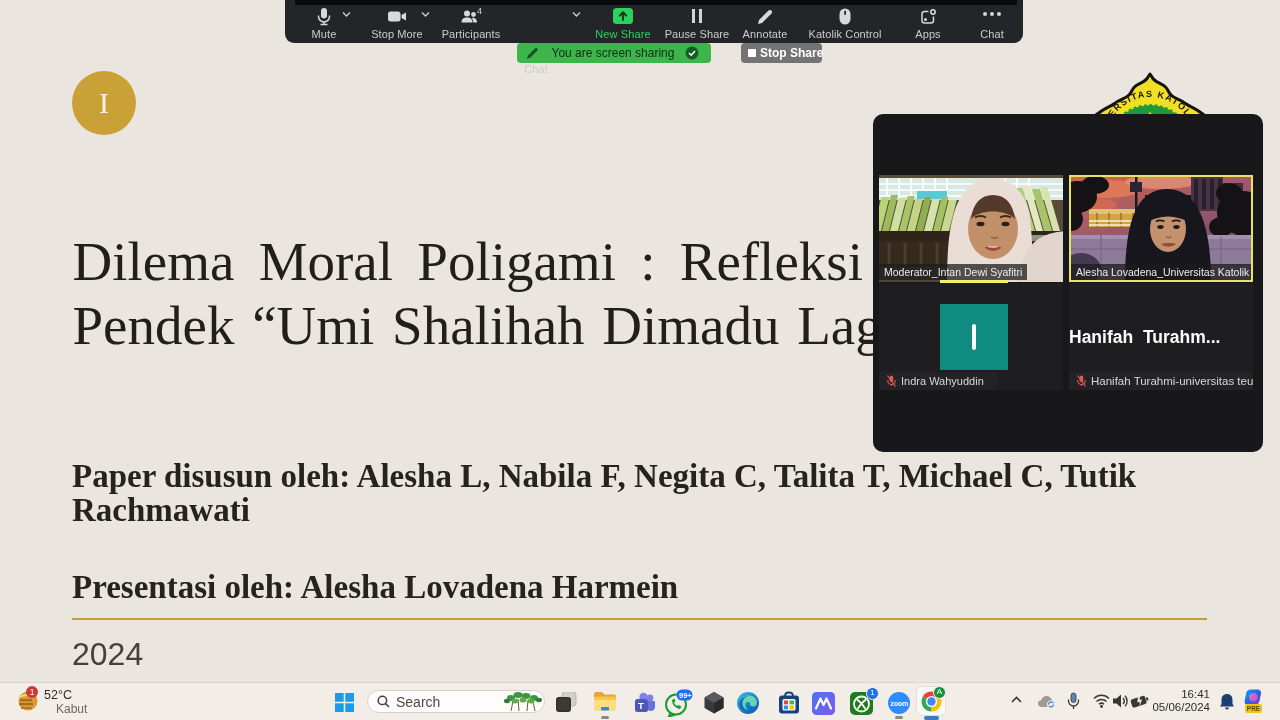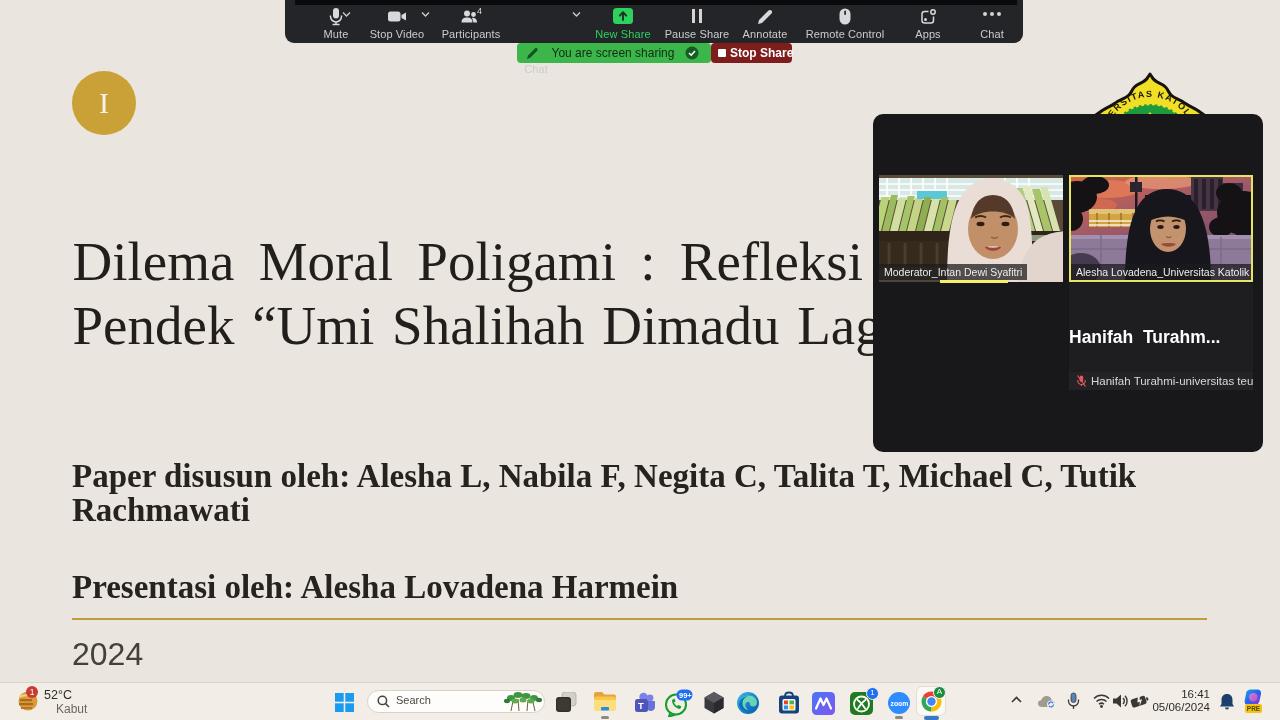--- a/index.html
+++ b/index.html
@@ -27,21 +27,21 @@
     border-radius:0 0 9px 9px; }
   #topstrip { left:295px; top:0; width:722px; height:5px; background:#0a0a0c; }
   .tbtn { position:absolute; top:0; height:43px; text-align:center; }
   .tlabel { position:absolute; top:27.5px; width:100%; text-align:center;
     font-size:11px; color:#cbccce; letter-spacing:0.1px; }
   .ticon { position:absolute; top:7px; left:50%; transform:translateX(-50%); }
 
   
   #sharebar { left:517px; top:43px; width:194px; height:20px; background:#3cb54a;
     border-radius:4px; }
-  #stopshare { left:711px; top:43px; width:81px; height:20px; background:#7f1d1d;
+  #stopshare { left:741px; top:43px; width:81px; height:20px; background:#737373;
     border-radius:4px; color:#fff; font-weight:bold; font-size:12px; }
 
   
   #panel { left:873px; top:114px; width:390px; height:338px; background:#18181b;
     border-radius:10px; }
   .tile { position:absolute; width:184px; height:107.5px; background:#1e1e21; overflow:hidden; }
   .vlabel { position:absolute; left:0; bottom:0; height:16px; background:rgba(28,28,30,0.75);
     color:#ededee; font-size:10.5px; line-height:16px; padding:0 5px; white-space:nowrap; }
   .vl2 { position:absolute; left:0; bottom:0; right:0; height:18px; overflow:hidden;
     background:#232327; color:#d9d9db; font-size:11.5px; line-height:18px; padding-left:5px;
@@ -78,39 +78,39 @@
 </div>
 <div class="abs" id="paper">Paper disusun oleh: Alesha L, Nabila F, Negita C, Talita T, Michael C, Tutik Rachmawati</div>
 <div class="abs" id="present">Presentasi oleh: Alesha Lovadena Harmein</div>
 <div class="abs" id="goldline"></div>
 <div class="abs" id="year">2024</div>
 
 <div class="abs" id="toolbar"></div>
 <div class="abs" id="topstrip"></div>
 <div id="tbuttons">
 
-  <div class="tbtn abs" style="left:296px; width:80px;">
+  <div class="tbtn abs" style="left:284px; width:80px;">
     <svg class="ticon" width="20" height="20" viewBox="0 0 20 20" fill="none" stroke="#d8d9da" stroke-width="1.5">
       <rect x="7" y="1" width="6" height="10.5" rx="3" fill="#d8d9da" stroke="none"></rect>
       <path d="M 4.5,8.5 V 9.5 A 5.5,5.5 0 0 0 15.5,9.5 V 8.5" fill="none"></path>
       <line x1="10" y1="15" x2="10" y2="17.5"></line>
         <line x1="6.5" y1="17.5" x2="13.5" y2="17.5"></line>
     </svg>
     <div class="tlabel">Mute</div>
   </div>
   <svg class="abs" style="left:342px; top:11px;" width="9" height="7" viewBox="0 0 9 7">
       <polyline points="1,1.5 4.5,5 8,1.5" fill="none" stroke="#cacbcd" stroke-width="1.4"></polyline>
     </svg>
 
   <div class="tbtn abs" style="left:352px; width:90px;">
     <svg class="ticon" width="22" height="20" viewBox="0 0 22 20">
       <rect x="2" y="4.5" width="12.5" height="10" rx="2.5" fill="#d8d9da"></rect>
       <path d="M 15.5,8 L 20,5.5 V 13.5 L 15.5,11 Z" fill="#d8d9da"></path>
     </svg>
-    <div class="tlabel">Stop Video</div>
+    <div class="tlabel">Stop More</div>
   </div>
   <svg class="abs" style="left:421px; top:11px;" width="9" height="7" viewBox="0 0 9 7">
       <polyline points="1,1.5 4.5,5 8,1.5" fill="none" stroke="#cacbcd" stroke-width="1.4"></polyline>
     </svg>
 
   <div class="tbtn abs" style="left:426px; width:90px;">
     <svg class="ticon" width="26" height="20" viewBox="0 0 26 20">
       <circle cx="9" cy="6.5" r="3" fill="#d8d9da"></circle>
       <path d="M 3.5,15.5 C 3.5,11.5 6,10.5 9,10.5 C 12,10.5 14.5,11.5 14.5,15.5 Z" fill="#d8d9da"></path>
       <circle cx="15.5" cy="7.5" r="2.4" fill="#d8d9da"></circle>
@@ -151,21 +151,21 @@
       <path d="M 3,17 L 4,13 L 13.5,3.5 C 14.3,2.7 15.7,2.7 16.5,3.5 C 17.3,4.3 17.3,5.7 16.5,6.5 L 7,16 L 3,17 Z" fill="#d8d9da"></path>
     </svg>
     <div class="tlabel">Annotate</div>
   </div>
 
   <div class="tbtn abs" style="left:795px; width:100px;">
     <svg class="ticon" width="14" height="19" viewBox="0 0 14 19">
       <rect x="1.5" y="1.5" width="11" height="16" rx="5.5" fill="#d8d9da"></rect>
       <rect x="6.2" y="3.5" width="1.8" height="4.5" rx="0.9" fill="#27282b"></rect>
     </svg>
-    <div class="tlabel">Remote Control</div>
+    <div class="tlabel">Katolik Control</div>
   </div>
 
   <div class="tbtn abs" style="left:888px; width:80px;">
     <svg class="ticon" width="20" height="20" viewBox="0 0 20 20" fill="none" stroke="#d8d9da" stroke-width="1.5">
       <path d="M 15.5,9.5 V 13.5 C 15.5,14.9 14.4,16 13,16 H 6.5 C 5.1,16 4,14.9 4,13.5 V 7 C 4,5.6 5.1,4.5 6.5,4.5 H 10.5"></path>
       <circle cx="15" cy="5" r="2.2" fill="none"></circle>
       <circle cx="7.5" cy="12.5" r="1.5" fill="#d8d9da" stroke="none"></circle>
     </svg>
     <div class="tlabel">Apps</div>
   </div>
@@ -333,20 +333,33 @@
       <path d="M 74,46 Q 97,33 120,46 L 120,18 L 74,18 Z" fill="#17161d"></path>
       <path d="M 85,44.5 C 87,43 91,43 93.5,44.5" stroke="#2c1c10" stroke-width="1.6" fill="none"></path>
       <path d="M 101,44.5 C 103.5,43 107.5,43 109.5,44.5" stroke="#2c1c10" stroke-width="1.6" fill="none"></path>
       <ellipse cx="89.5" cy="50" rx="3.2" ry="1.9" fill="#281812"></ellipse>
       <ellipse cx="105.5" cy="50" rx="3.2" ry="1.9" fill="#281812"></ellipse>
       <path d="M 95,59.5 C 96.5,60.8 98.8,60.8 100.3,59.5" stroke="#8a5f40" stroke-width="1.3" fill="none"></path>
       <path d="M 90,67 C 93,65.8 102,65.8 105,67 C 102,70.5 93,70.5 90,67 Z" fill="#9c4a3a"></path>
     </svg>
     <div class="vlabel">Alesha Lovadena_Universitas Katolik ...</div>
   </div>
+  <div class="tile" id="t3" style="left:6px; top:168.5px;">
+    <div class="abs" style="left:61px; top:21px; width:68px; height:66px; background:#0f8b80;"></div>
+    <div class="abs" style="left:92.5px; top:41px; width:4px; height:26px; background:#fbfdfd; border-radius:2px;"></div>
+    <div class="vl2" style="right:auto; width:118px; font-size:11px;">
+      <svg width="11" height="12" viewBox="0 0 11 12" style="margin:0 4px 0 2px;">
+        <rect x="3.6" y="0.5" width="3.6" height="6.5" rx="1.8" fill="#e25858"></rect>
+        <path d="M 1.8,5 V 5.8 A 3.7,3.7 0 0 0 9.2,5.8 V 5" fill="none" stroke="#e25858" stroke-width="1.1"></path>
+        <line x1="5.5" y1="9.5" x2="5.5" y2="11" stroke="#e25858" stroke-width="1.1"></line>
+        <line x1="1.5" y1="0.5" x2="9.5" y2="11.5" stroke="#e25858" stroke-width="1.2"></line>
+      </svg>
+      <span>Indra Wahyuddin</span>
+    </div>
+  </div>
   <div class="tile" id="t4" style="left:196px; top:168.5px;">
     <div class="abs" style="left:0; top:44px; width:100%; text-align:left; color:#fdfdfd; font-weight:bold; font-size:17.5px;">Hanifah&nbsp; Turahm...</div>
     <div class="vl2">
       <svg width="11" height="12" viewBox="0 0 11 12" style="margin:0 4px 0 2px;">
         <rect x="3.6" y="0.5" width="3.6" height="6.5" rx="1.8" fill="#e25858"></rect>
         <path d="M 1.8,5 V 5.8 A 3.7,3.7 0 0 0 9.2,5.8 V 5" fill="none" stroke="#e25858" stroke-width="1.1"></path>
         <line x1="5.5" y1="9.5" x2="5.5" y2="11" stroke="#e25858" stroke-width="1.1"></line>
         <line x1="1.5" y1="0.5" x2="9.5" y2="11.5" stroke="#e25858" stroke-width="1.2"></line>
       </svg>
       <span>Hanifah Turahmi-universitas teuk...</span>
@@ -373,21 +386,21 @@
       <rect x="10.3" y="0" width="8.7" height="8.7" fill="#1a9bf0"></rect>
     <rect x="0" y="10.3" width="8.7" height="8.7" fill="#1a9bf0"></rect>
       <rect x="10.3" y="10.3" width="8.7" height="8.7" fill="#1a9bf0"></rect>
   </svg>
 
   <div class="tb" id="searchpill"></div>
   <svg class="tb" style="left:377px; top:12px;" width="13" height="13" viewBox="0 0 13 13">
     <circle cx="5.4" cy="5.4" r="4.2" fill="none" stroke="#45413b" stroke-width="1.5"></circle>
     <line x1="8.6" y1="8.6" x2="12" y2="12" stroke="#45413b" stroke-width="1.5"></line>
   </svg>
-  <div class="tb" style="left:396px; top:11px; font-size:11px; color:#4c4842;">Search</div>
+  <div class="tb" style="left:396px; top:11px; font-size:14px; color:#4c4842;">Search</div>
 
   <svg class="tb" style="left:503px; top:8px;" width="40" height="21" viewBox="0 0 40 21">
     <g stroke="#7a5a2a" stroke-width="1">
         <line x1="8" y1="20" x2="10" y2="10"></line>
         <line x1="16" y1="20" x2="15" y2="8"></line>
         <line x1="24" y1="20" x2="25" y2="9"></line>
         <line x1="32" y1="20" x2="30" y2="11"></line>
       </g>
     <g fill="#3f9642">
       <ellipse cx="8" cy="7" rx="4" ry="3"></ellipse>

